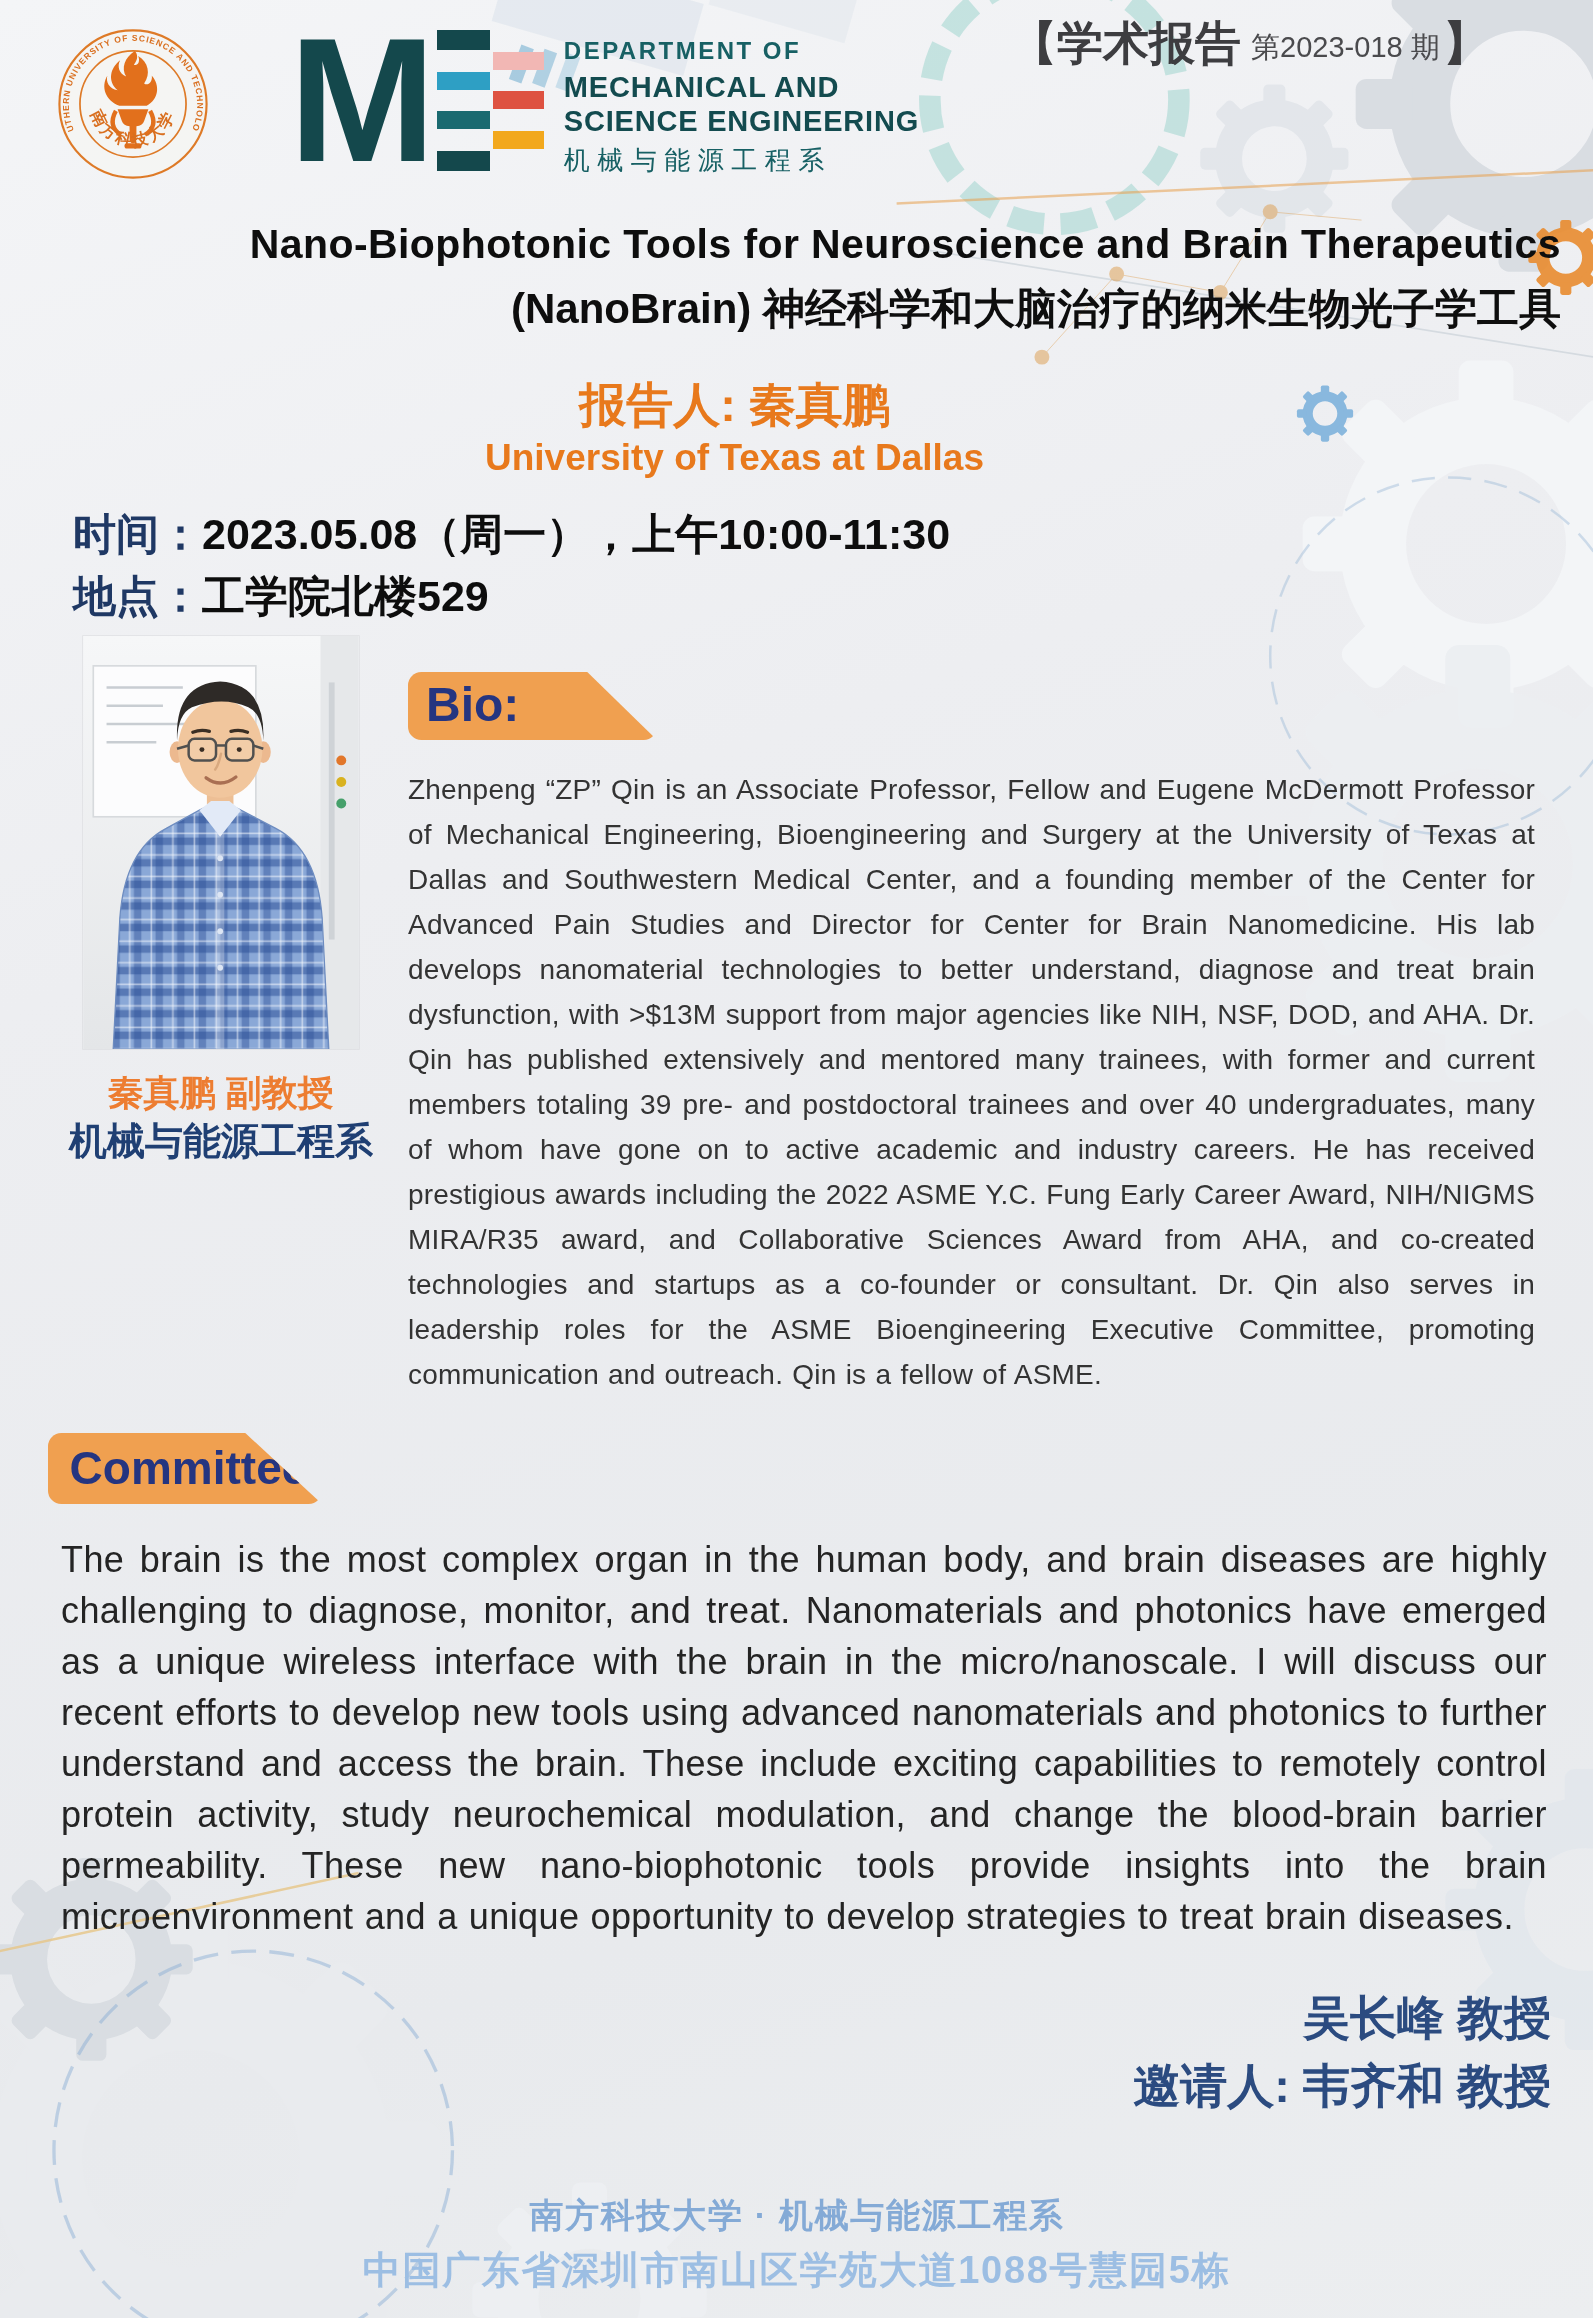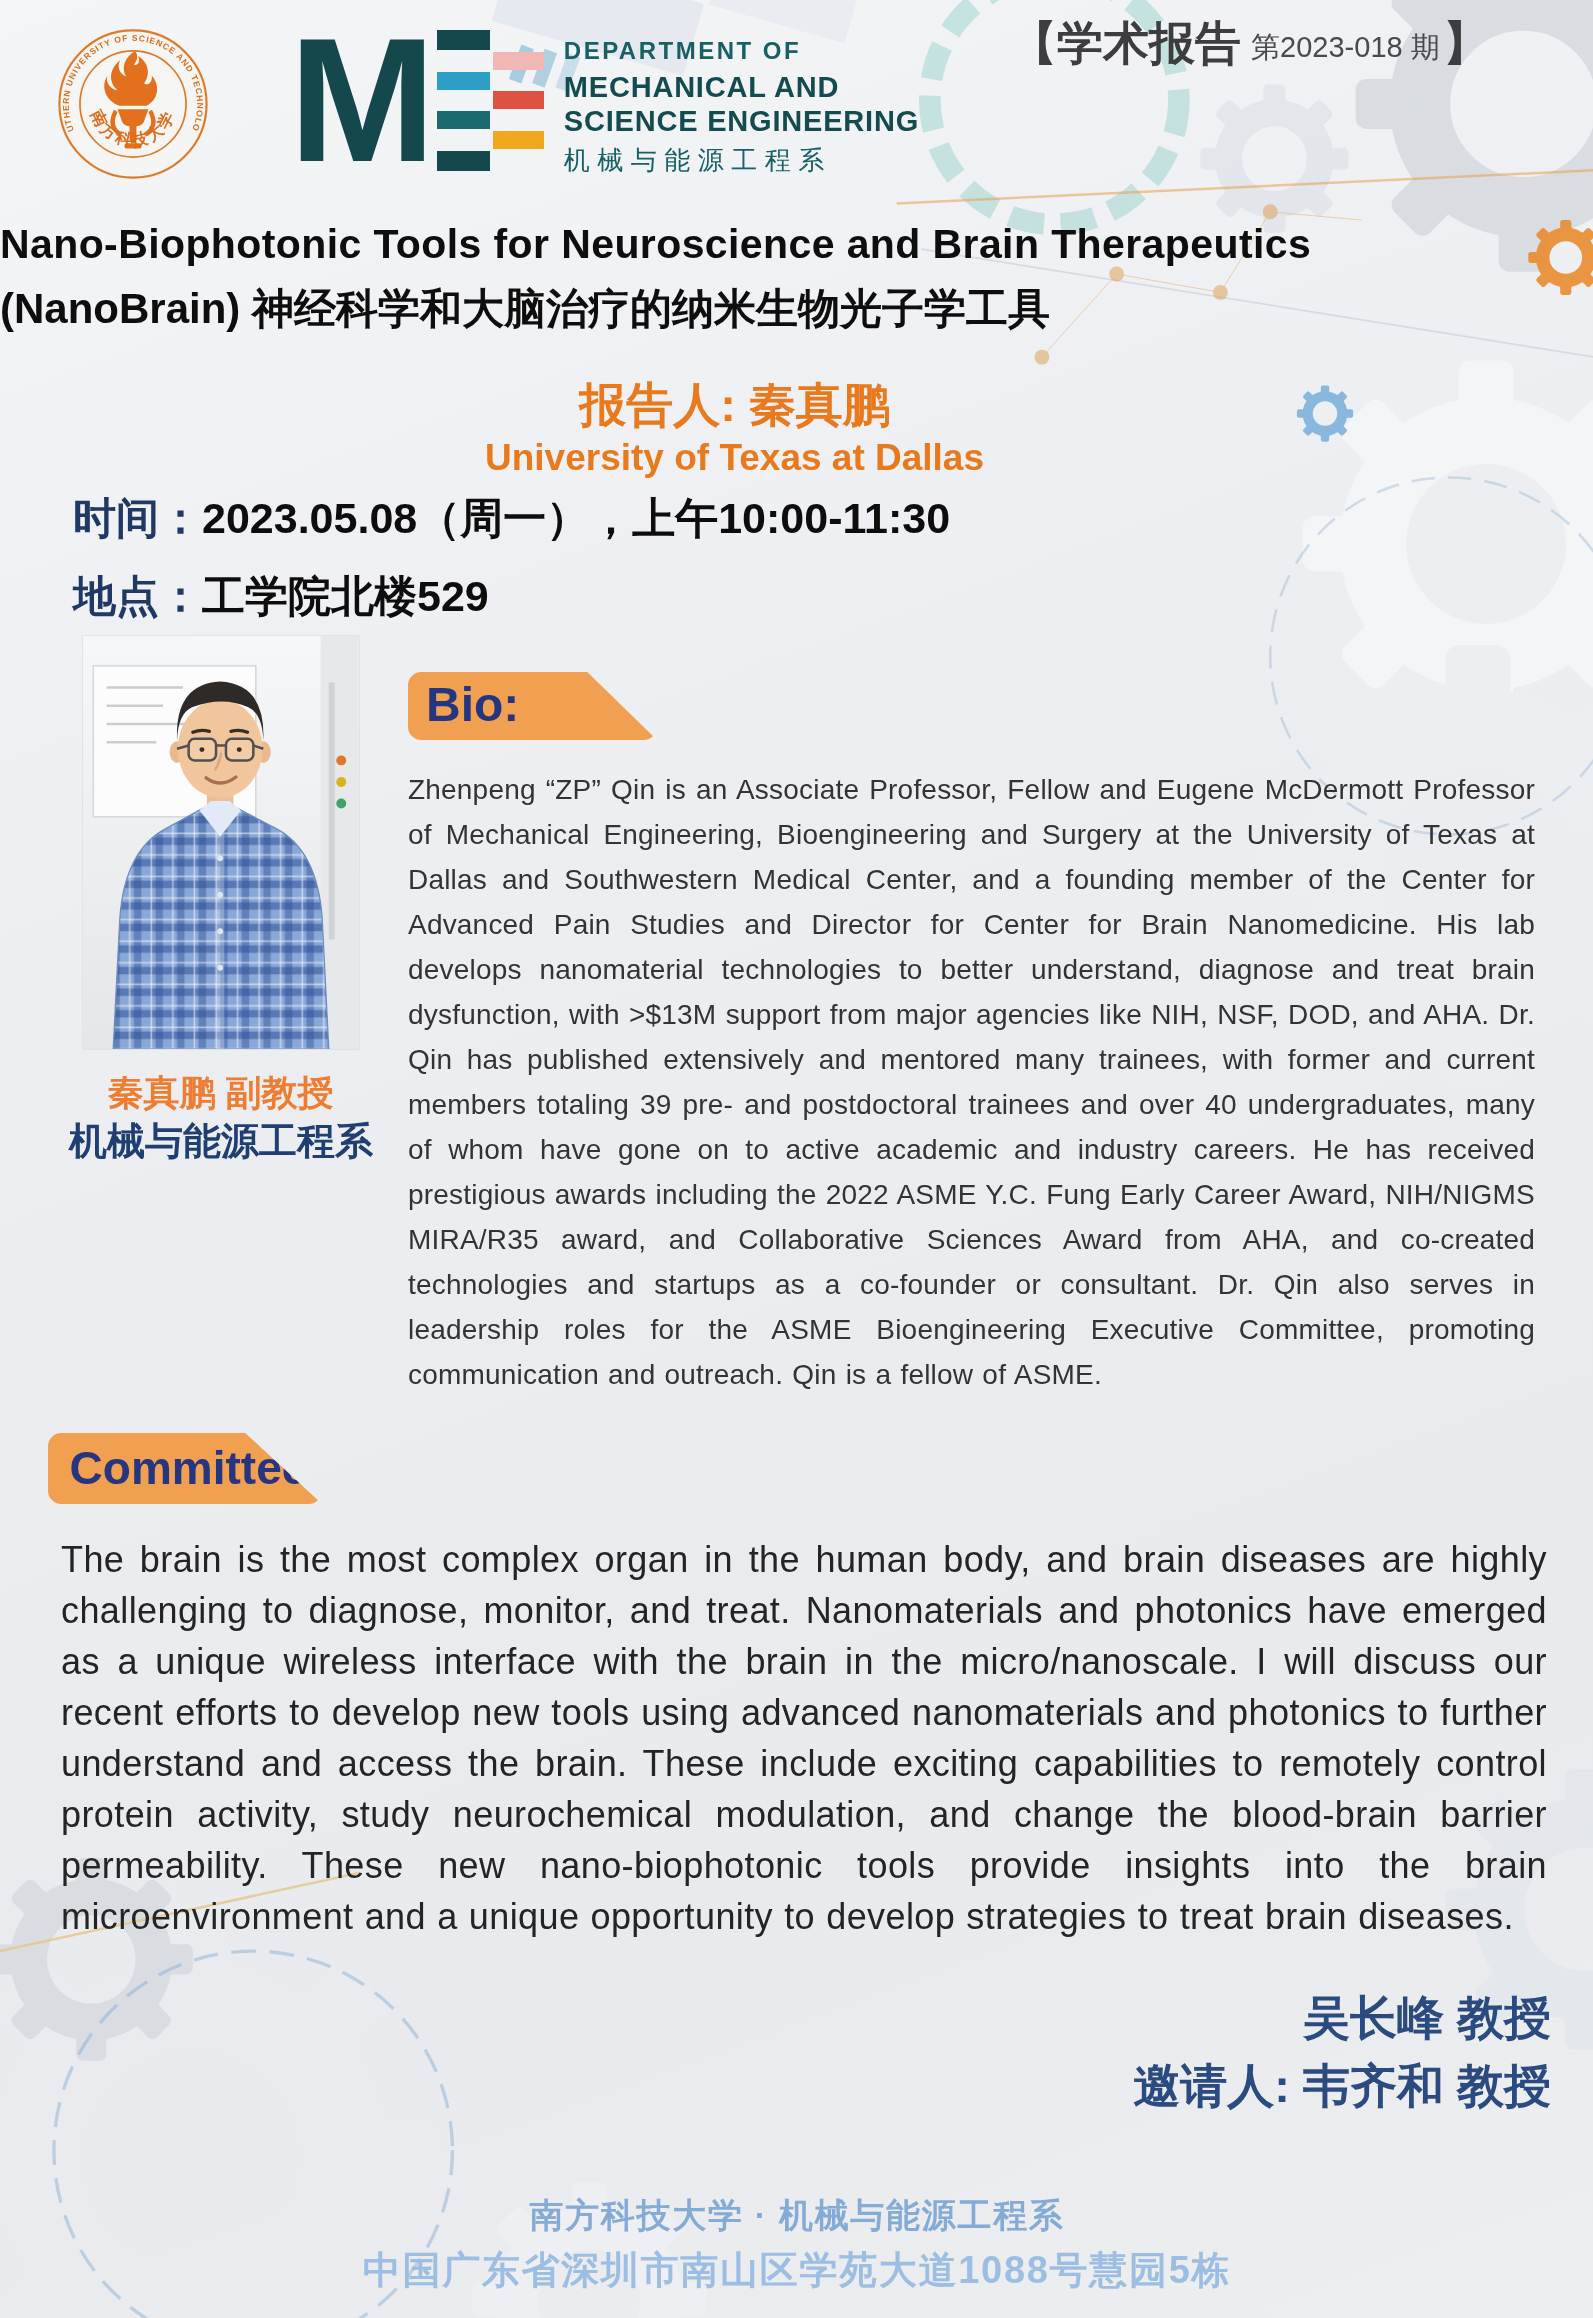--- a/index.html
+++ b/index.html
@@ -22,28 +22,28 @@
   .blk-c2{ left:56px; width:51px; }
   .mee-text{ margin-left:16.6px; padding-top:6.6px; }
   .mee-t1{ font-size:24px; font-weight:700; letter-spacing:2.5px; color:#176064; margin-bottom:5.8px;}
   .mee-t2,.mee-t3{ font-size:29px; font-weight:800; letter-spacing:0.8px; color:#134B4F; line-height:34px;}
   .mee-t4{ font-size:26px; font-weight:400; letter-spacing:7.5px; color:#176064; margin-top:4.2px;}
   .issue{ position:absolute; top:13.3px; right:105px; display:flex; align-items:center; color:#3D3D40; }
   .issue-big{ font-size:46px; font-weight:800; }
   .issue-small{ font-size:29px; font-weight:500; color:#4A4A4D; margin:8.3px 3.3px 0 10px; }
 
   
-  .title{ position:absolute; top:221px; left:0; width:1561px; text-align:left; color:#0e0e0e; }
+  .title{ position:absolute; top:221px; left:0; width:1561px; text-align:right; color:#0e0e0e; }
   .title-l1{ font-size:41px; font-weight:700; letter-spacing:0.4px; }
   .title-l2{ font-size:42px; font-weight:700; margin-top:13.3px; }
   .speaker-name{ position:absolute; top:374px; left:0; width:1469px; text-align:center; font-size:47px; font-weight:800; color:#E8791C; }
   .speaker-aff{ position:absolute; top:437px; left:0; width:1469px; text-align:center; font-size:37px; font-weight:800; color:#E8791C; }
   .detail{ position:absolute; left:73px; font-size:43px; font-weight:800; color:#0d0d0d; }
   .detail .lab{ color:#1F3864; }
-  .detail-time{ top:490px; }
+  .detail-time{ top:506px; }
   .detail-venue{ top:568px; }
 
   
   .photo{ position:absolute; left:83px; top:636px; width:276px; height:413px; box-shadow:0 0 0 0.8px rgba(0,0,0,0.06); }
   .cap1{ position:absolute; left:21.6px; top:1069px; width:398px; text-align:center; font-size:36px; font-weight:800; color:#ED7D31; }
   .cap2{ position:absolute; left:5px; top:1116px; width:432px; text-align:center; font-size:38px; font-weight:800; color:#1F3F73; }
 
   
   .tab{
     position:absolute; background:#F0A050; color:#253580; font-weight:800;

